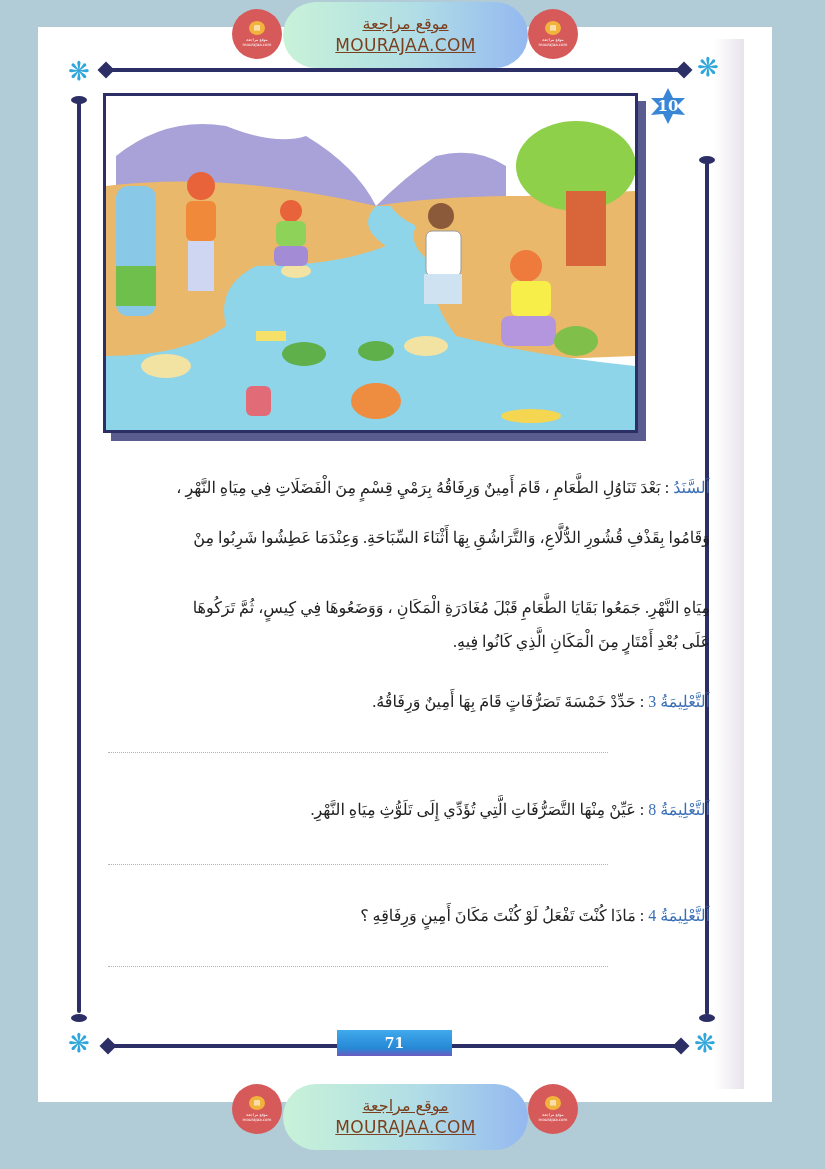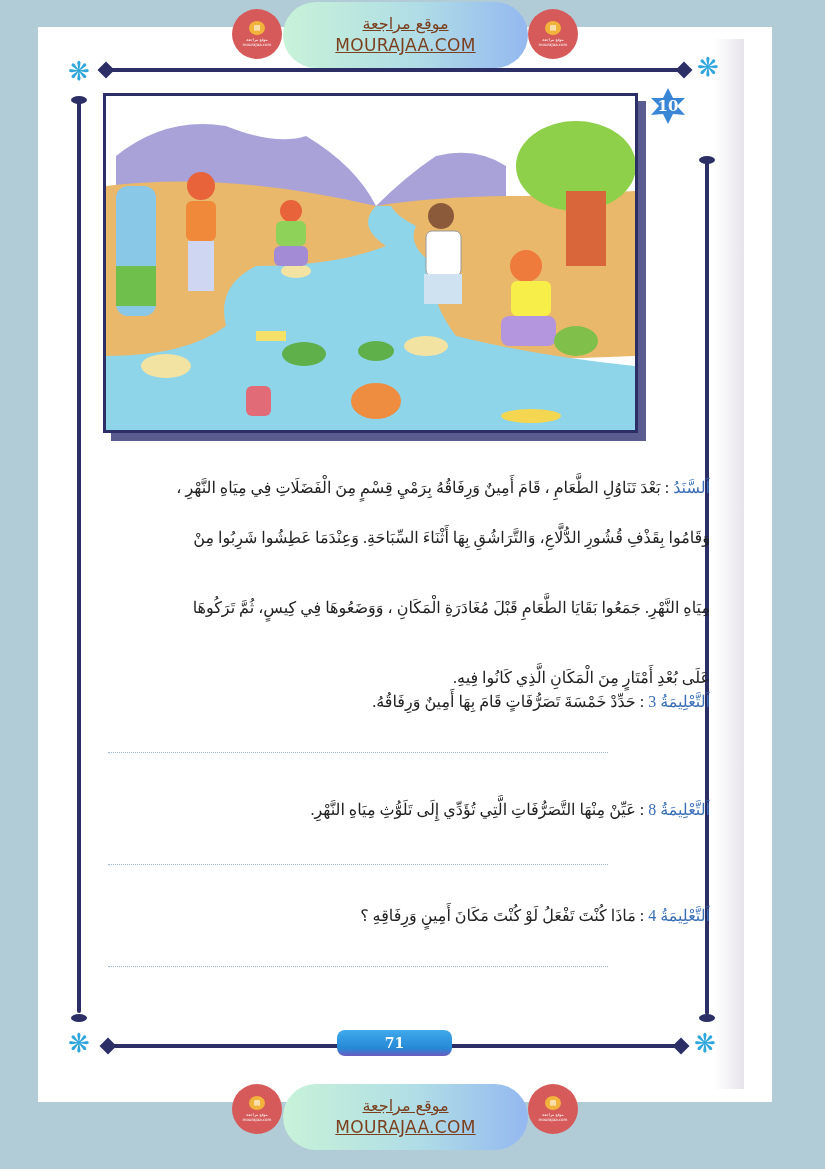--- a/index.html
+++ b/index.html
@@ -85,21 +85,21 @@
       white-space: nowrap;
     }
     .label-blue { color: #3a6fb7; }
     .dotted-line {
       position: absolute; left: 108px; width: 500px; height: 0;
       border-top: 1px dotted #9fb8d0;
     }
     .page-number {
       position: absolute; left: 337px; top: 1030px; width: 115px; height: 26px;
       background: linear-gradient(180deg, #40a9ec 0%, #2689d6 70%, #6b5bbf 100%);
-      border-radius: 8px; color: #fff; text-align: center; line-height: 26px;
+      border-radius: 0; color: #fff; text-align: center; line-height: 26px;
       font-family: "DejaVu Serif", serif; font-weight: bold; font-size: 14px; z-index: 2;
     }
   </style>
 </head>
 <body>
 
 <div class="logo-circle" style="left:232px; top:9px;">
   <div class="book">▤</div>
   <div class="tiny">موقع مراجعة mourajaa.com</div>
 </div>
@@ -189,21 +189,21 @@
 <div class="text-block" style="top:478px;">
   <span class="label-blue">اَلسَّنَدُ</span>
   <span>: بَعْدَ تَنَاوُلِ الطَّعَامِ ، قَامَ أَمِينٌ وَرِفَاقُهُ بِرَمْيِ قِسْمٍ مِنَ الْفَضَلَاتِ فِي مِيَاهِ النَّهْرِ ،</span>
 </div>
 <div class="text-block" style="top:528px;">
   <span>وَقَامُوا بِقَذْفِ قُشُورِ الدُّلَّاعِ، وَالتَّرَاشُقِ بِهَا أَثْنَاءَ السِّبَاحَةِ. وَعِنْدَمَا عَطِشُوا شَرِبُوا مِنْ</span>
 </div>
 <div class="text-block" style="top:598px;">
   <span>مِيَاهِ النَّهْرِ. جَمَعُوا بَقَايَا الطَّعَامِ قَبْلَ مُغَادَرَةِ الْمَكَانِ ، وَوَضَعُوهَا فِي كِيسٍ، ثُمَّ تَرَكُوهَا</span>
 </div>
-<div class="text-block" style="top:668px;">
+<div class="text-block" style="top:632px;">
   <span>عَلَى بُعْدِ أَمْتَارٍ مِنَ الْمَكَانِ الَّذِي كَانُوا فِيهِ.</span>
 </div>
 
 <div class="text-block" style="top:692px;">
   <span class="label-blue">اَلتَّعْلِيمَةُ 3</span>
   <span>: حَدِّدْ خَمْسَةَ تَصَرُّفَاتٍ قَامَ بِهَا أَمِينٌ وَرِفَاقُهُ.</span>
 </div>
 <div class="dotted-line" style="top:752px;"></div>
 
 <div class="text-block" style="top:800px;">

